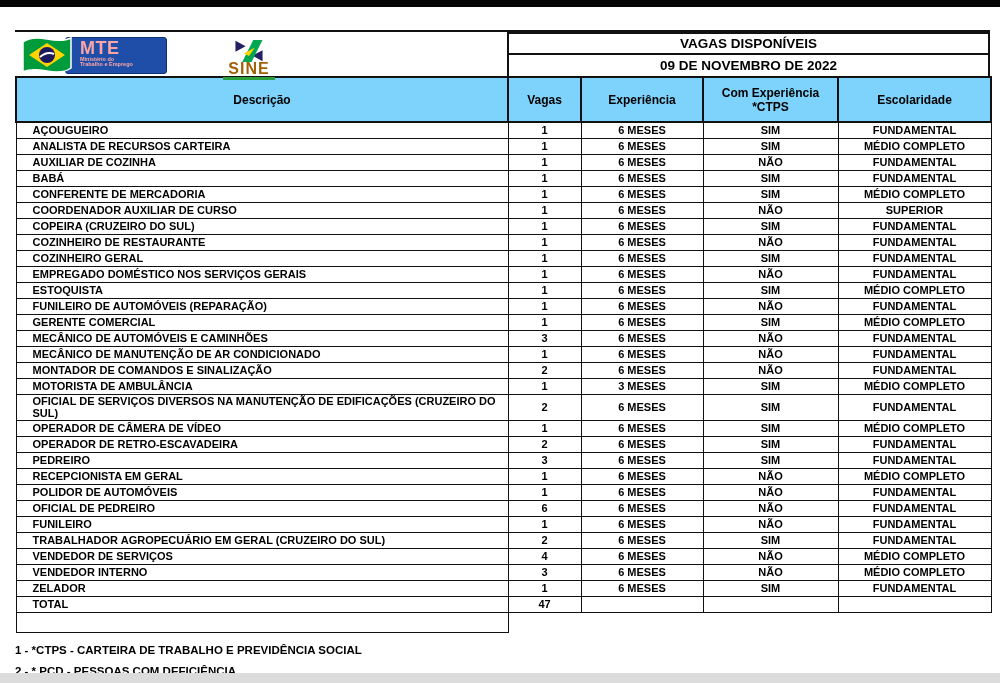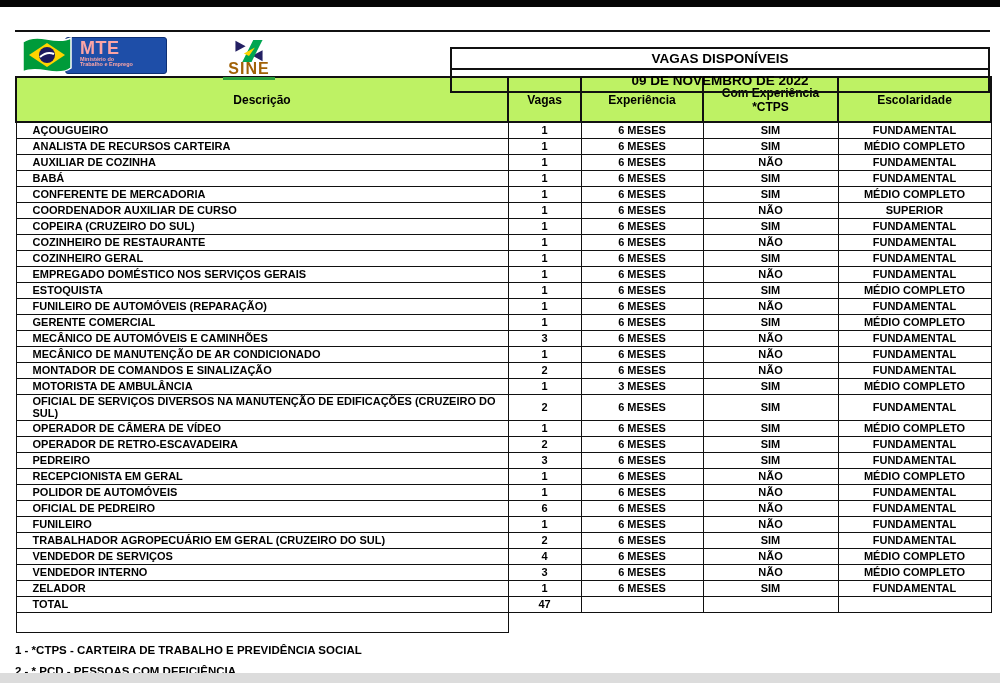--- a/index.html
+++ b/index.html
@@ -21,36 +21,36 @@
   .flag-icon { width:52px; height:38px; margin-right:-8px; position:relative; z-index:2; }
   .mte-box { background:#1e4ea8; border:1px solid #0d2f74; border-radius:3px;
              width:102px; height:37px; padding:2px 4px 2px 14px; color:#fca5a5; }
   .mte-word { font-weight:bold; font-size:18px; line-height:16px; letter-spacing:0.5px; }
   .mte-sub  { font-weight:bold; font-size:5.5px; line-height:5.5px; white-space:pre-line; margin-top:1px; }
   .sine-logo { margin-left:56px; text-align:center; margin-top:10px; }
   .sine-icon svg { width:30px; height:22px; display:block; margin:0 auto; }
   .sine-word { font-weight:bold; font-size:16px; line-height:14px; color:#a16207; letter-spacing:1px; }
   .sine-underline { height:3px; width:52px; background:#2aa03c; margin:1px auto 0 auto; }
 
-  .title-box { position:absolute; right:0; top:15px; width:540px; height:46px;
+  .title-box { position:absolute; right:0; top:0; width:483px; height:46px;
                border:2px solid #111; }
   .title-line { height:21px; display:flex; align-items:center; justify-content:center;
                 font-weight:bold; font-size:13.5px; }
   .title-line.first { border-bottom:2px solid #111; }
 
   
   table.vagas { border-collapse:collapse; table-layout:fixed; width:975px; }
   table.vagas col.c-desc { width:492px; }
   table.vagas col.c-vagas { width:73px; }
   table.vagas col.c-exp { width:122px; }
   table.vagas col.c-ctps { width:135px; }
   table.vagas col.c-esc { width:153px; }
 
   table.vagas th {
-    background:#bef264; border:2px solid #111; font-weight:bold; font-size:12px;
+    background:#7dd3fc; border:2px solid #111; font-weight:bold; font-size:12px;
     height:45px; text-align:center; vertical-align:middle; white-space:pre-line; padding:0 2px;
   }
   table.vagas td {
     border:1px solid #111; font-weight:bold; font-size:11px; line-height:1.18;
     height:16px; padding:0 2px; text-align:center; vertical-align:middle;
     overflow:hidden;
   }
   table.vagas td.desc { text-align:left; padding-left:16px; }
   tr.extra-row td { border:none; height:20px; }
   tr.extra-row td.first { border-left:1px solid #111; border-right:1px solid #111; border-bottom:1px solid #111; }

